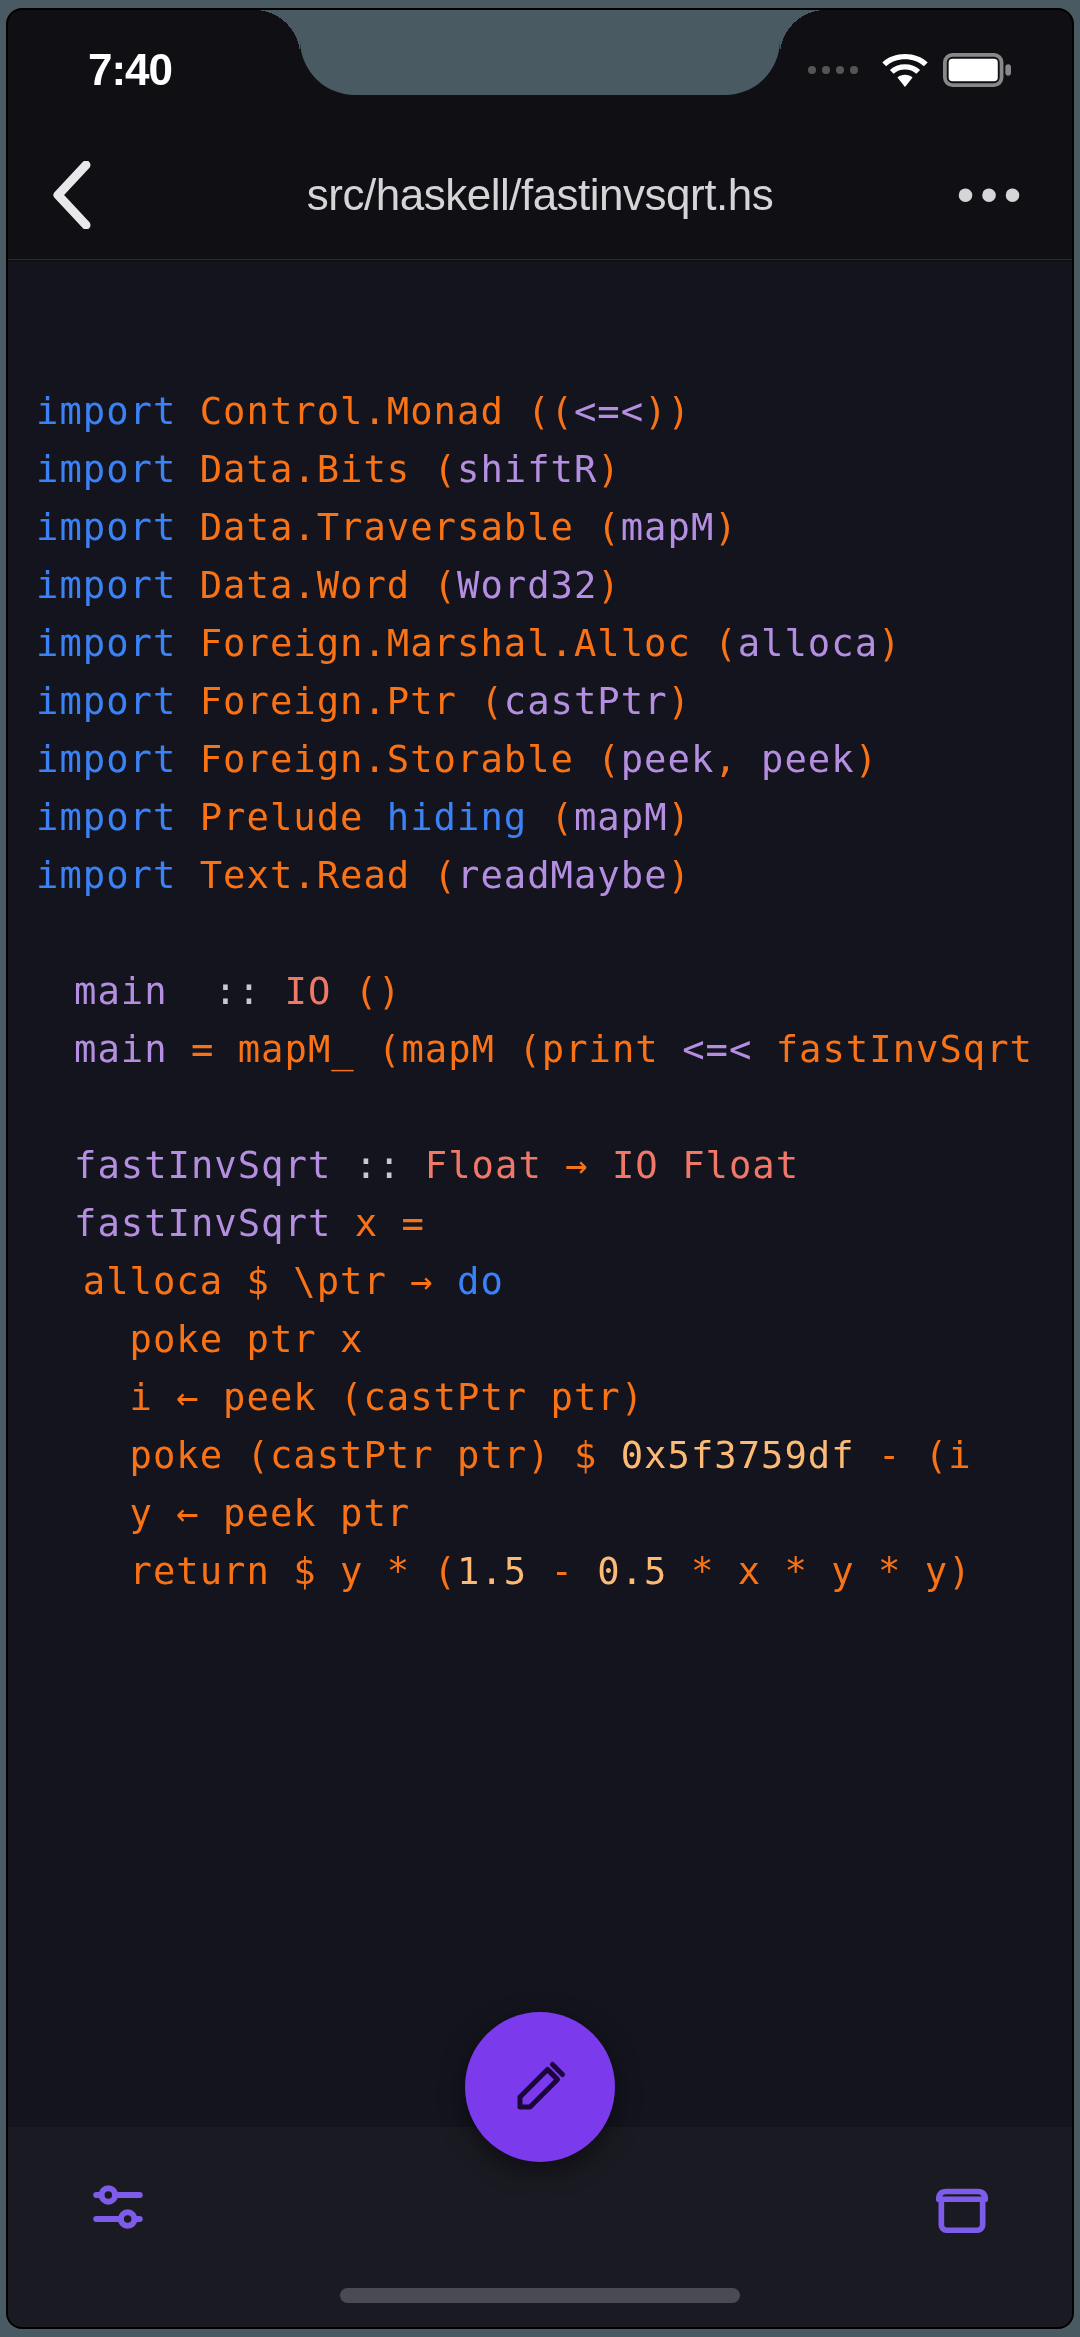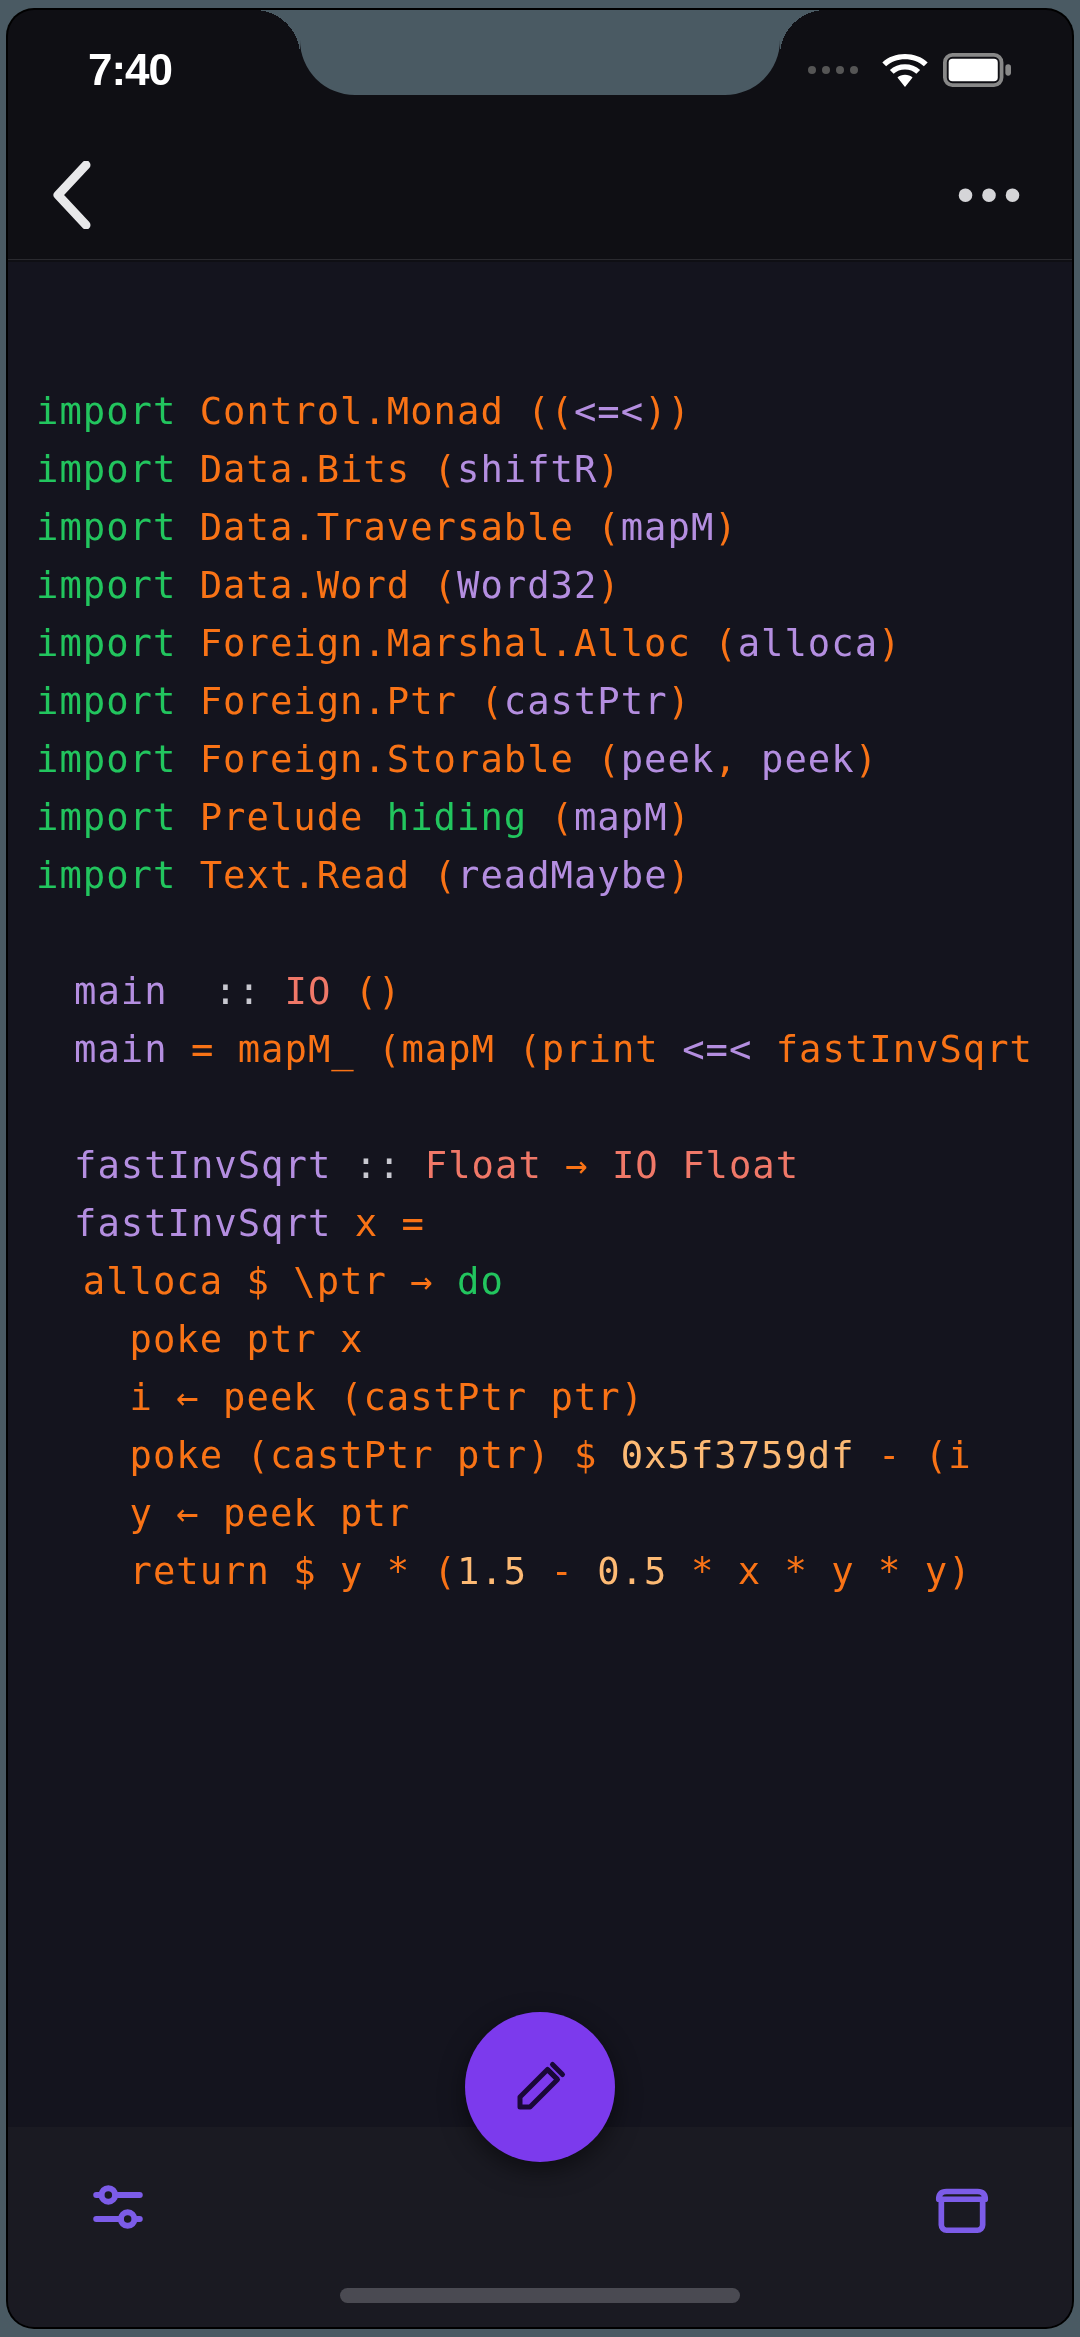--- a/index.html
+++ b/index.html
@@ -12,21 +12,21 @@
   }
   .device {
     position: absolute;
     left: 0; right: 0; top: 0; bottom: 0;
     background: #4a5a63;
   }
   .phone {
     position: absolute;
     left: 8px; right: 8px; top: 10px; bottom: 10px;
     background: #0f0f14;
-    border-radius: 26px;
+    border-radius: 14px;
     overflow: hidden;
     box-shadow: 0 0 0 2px #000;
   }
   .notch {
     position: absolute;
     top: 0;
     left: 50%;
     transform: translateX(-50%);
     width: 480px;
     height: 85px;
@@ -125,21 +125,21 @@
     overflow: hidden;
   }
   .code {
     font-family: "SF Mono", Menlo, Consolas, monospace;
     font-size: 37.2px;
     line-height: 58px;
     white-space: pre;
     color: #c8c8d0;
     letter-spacing: 1.0px;
   }
-  .kw   { color: #22c55e; }   
+  .kw   { color: #3b82f6; }   
   .mod  { color: #f97316; }   
   .fn   { color: #b48ee0; }   
   .typ  { color: #f07868; }   
   .op   { color: #c8c8d0; }
   .num  { color: #fdba74; }   
   .def  { color: #b48ee0; margin-left: 38px; }   
 
   .fab {
     position: absolute;
     bottom: 165px;
@@ -212,20 +212,21 @@
         </div>
       </div>
     </div>
 
     <div class="nav-bar">
       <div class="back-btn">
         <svg width="40" height="68" viewBox="0 0 20 34">
             <path d="M17 2 L3 17 L17 32" stroke="#e8e8ea" stroke-width="4.5" fill="none" stroke-linecap="round" stroke-linejoin="round"></path>
           </svg>
       </div>
+      <div class="nav-title">src/haskell/fastinvsqrt.hs</div>
       <div class="more-btn">•••</div>
     </div>
 
     <div class="code-area">
 <div class="code"><span class="kw">import</span><span class="mod"> Control.Monad ((</span><span class="fn">&lt;=&lt;</span><span class="mod">))</span>
 <span class="kw">import</span><span class="mod"> Data.Bits (</span><span class="fn">shiftR</span><span class="mod">)</span>
 <span class="kw">import</span><span class="mod"> Data.Traversable (</span><span class="fn">mapM</span><span class="mod">)</span>
 <span class="kw">import</span><span class="mod"> Data.Word (</span><span class="fn">Word32</span><span class="mod">)</span>
 <span class="kw">import</span><span class="mod"> Foreign.Marshal.Alloc (</span><span class="fn">alloca</span><span class="mod">)</span>
 <span class="kw">import</span><span class="mod"> Foreign.Ptr (</span><span class="fn">castPtr</span><span class="mod">)</span>

